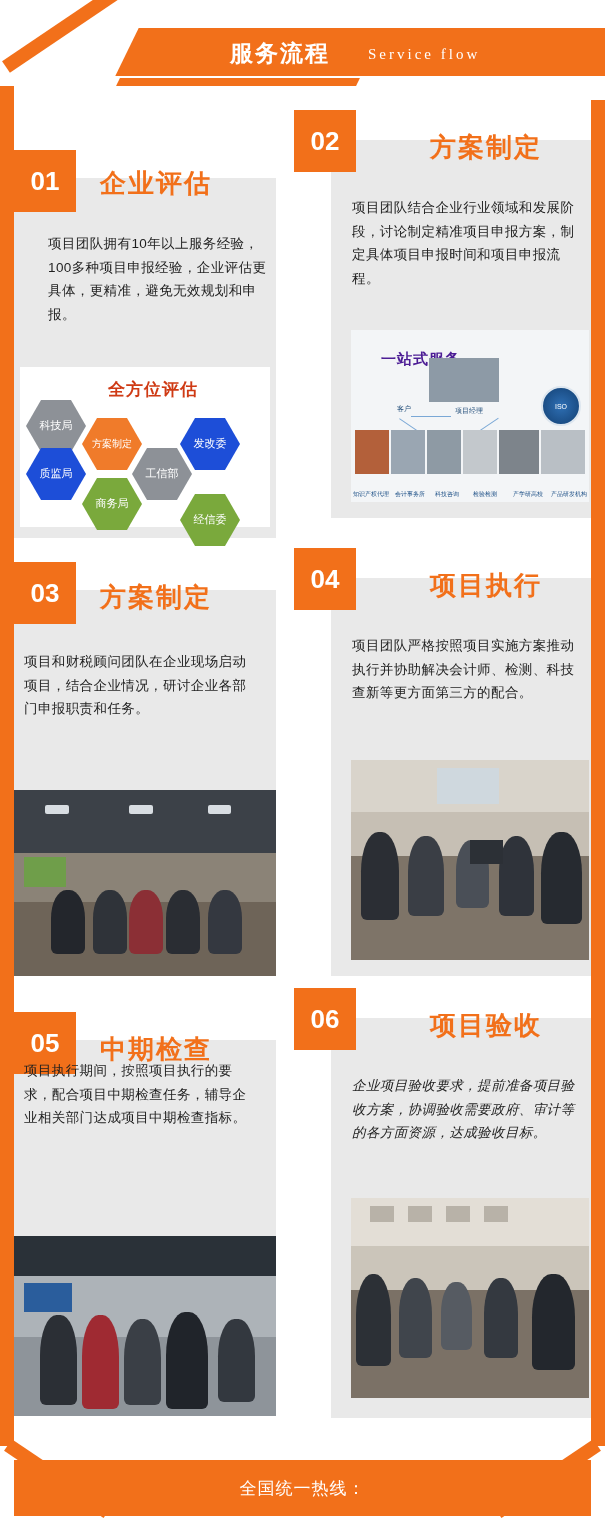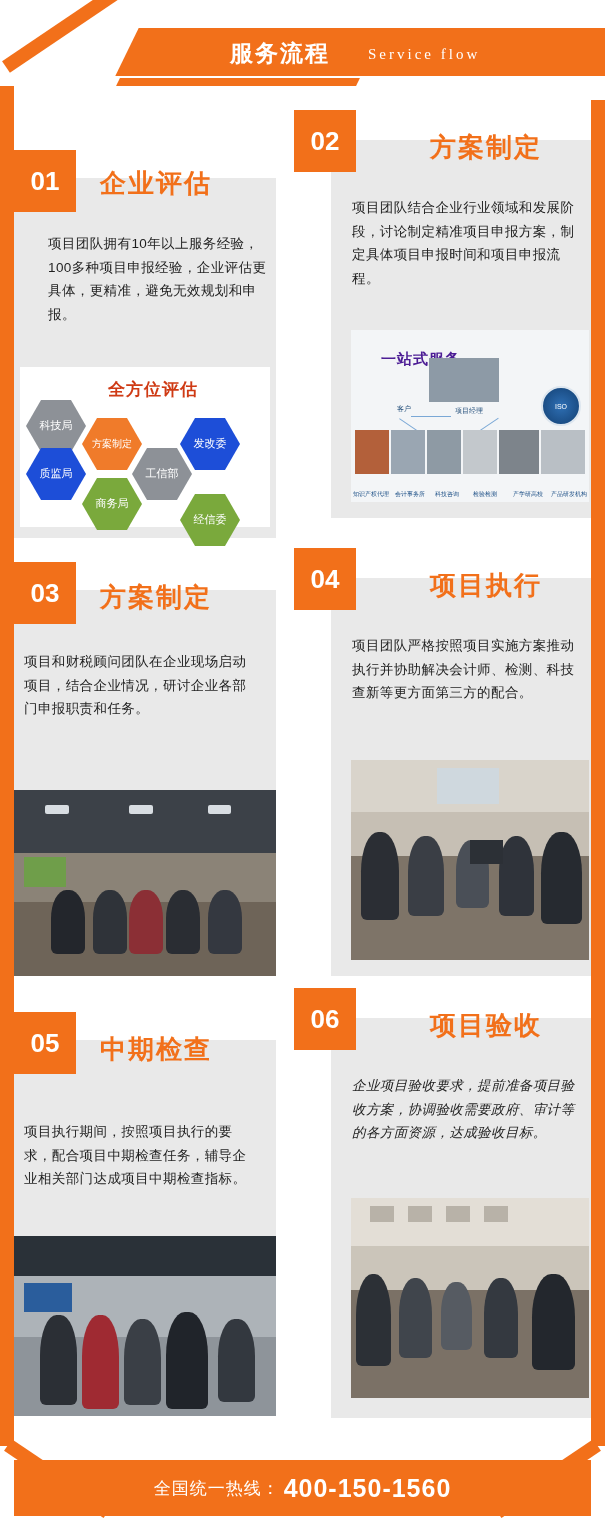--- a/index.html
+++ b/index.html
@@ -334,21 +334,21 @@
   <div class="ph-person" style="left:24%; bottom:22%; width:15%; height:40%; background:#3a3e45;"></div>
   <div class="ph-person" style="left:44%; bottom:26%; width:14%; height:34%; background:#4a4f57;"></div>
   <div class="ph-person" style="left:62%; bottom:22%; width:15%; height:40%; background:#2f333a;"></div>
   <div class="ph-person" style="left:80%; bottom:18%; width:17%; height:46%; background:#262a30;"></div>
   <div class="ph-screen" style="left:50%; top:40%; width:14%; height:12%; background:#2c3036;"></div>
 </div>
 
 <div class="card" style="left:14px; top:1040px; width:262px; height:376px;"></div>
 <div class="badge" style="left:14px; top:1012px;">05</div>
 <div class="card-title" style="left:100px; top:1032px;">中期检查</div>
-<div class="card-body" style="left:24px; top:1120px; width:224px;">项目执行期间，按照项目执行的要求，配合项目中期检查任务，辅导企业相关部门达成项目中期检查指标。</div>
+<div class="card-body" style="left:24px; top:1060px; width:224px;font-family:Liberation Mono, monospace;">项目执行期间，按照项目执行的要求，配合项目中期检查任务，辅导企业相关部门达成项目中期检查指标。</div>
 
 <div class="photo" style="left:14px; top:1236px; width:262px; height:180px; background:#5e646b;">
   <div class="ph-ceiling" style="height:22%; background:#2a3138;"></div>
   <div class="ph-wall" style="top:22%; height:34%; background:#adb3b8;"></div>
   <div class="ph-table" style="height:44%; background:#8e949a;"></div>
   <div class="ph-screen" style="left:4%; top:26%; width:18%; height:16%; background:#2a5d9c;"></div>
   <div class="ph-person" style="left:10%; bottom:6%; width:14%; height:50%; background:#2b2f35;"></div>
   <div class="ph-person" style="left:26%; bottom:4%; width:14%; height:52%; background:#9f2a32;"></div>
   <div class="ph-person" style="left:42%; bottom:6%; width:14%; height:48%; background:#3a3f46;"></div>
   <div class="ph-person" style="left:58%; bottom:4%; width:16%; height:54%; background:#20242a;"></div>
@@ -371,15 +371,14 @@
   <div class="ph-person" style="left:2%; bottom:16%; width:15%; height:46%; background:#2c3036;"></div>
   <div class="ph-person" style="left:20%; bottom:20%; width:14%; height:40%; background:#40454c;"></div>
   <div class="ph-person" style="left:38%; bottom:24%; width:13%; height:34%; background:#565b62;"></div>
   <div class="ph-person" style="left:56%; bottom:20%; width:14%; height:40%; background:#343940;"></div>
   <div class="ph-person" style="left:76%; bottom:14%; width:18%; height:48%; background:#23272d;"></div>
 </div>
 
 <div class="footer">
   <div class="footer-text">
     <span>全国统一热线：</span>
-    <span class="footer-num">400-150-1560</span>
   </div>
 </div>
 
 </body></html>

